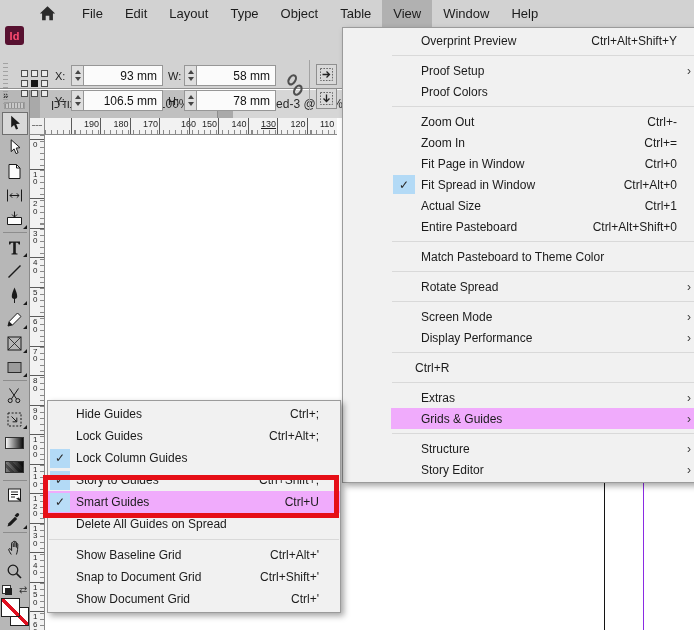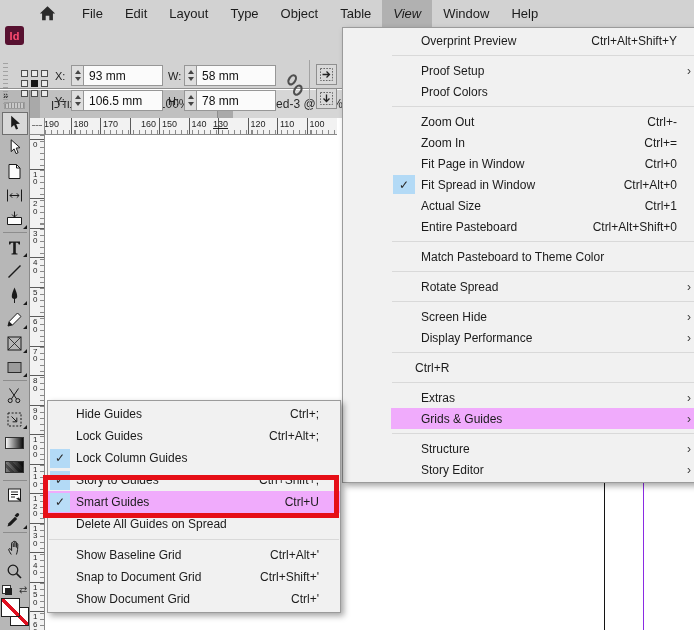--- a/index.html
+++ b/index.html
@@ -13,40 +13,40 @@
   
   .menubar { position:absolute; top:0; left:0; width:694px; height:27px;
     background:#d2d2d2; display:flex; align-items:center; z-index:30;
     font-size:13px; color:#1c1c1c; }
   .id-logo { width:19px; height:19px; margin-left:5px; background:#571130;
     border-radius:3px; color:#ff4d72; font-size:11px; font-weight:bold;
     display:flex; align-items:center; justify-content:center; flex:0 0 auto;margin-top:44px; }
   .home { margin-left:15px; width:18px; height:18px; display:flex; align-items:center; }
   .mb-items { display:flex; margin-left:14px; height:27px; }
   .mb-item { padding:0 11px; line-height:27px; height:27px; white-space:nowrap; }
-  .mb-item.active { background:#b1b1b1;font-style:italic; }
+  .mb-item.active { background:#b1b1b1; }
 
   
   .toolbar { position:absolute; top:27px; left:0; width:694px; height:62px;
     background:#d2d2d2; border-bottom:1px solid #8f8f8f; z-index:10; }
   .tb-grip { position:absolute; left:3px; top:36px; width:5px; height:44px;
     background:repeating-linear-gradient(to bottom,#a2a2a2 0 1px,transparent 1px 4px); }
   .refpoint { position:absolute; left:21px; top:43px; display:grid;
     grid-template-columns:repeat(3,7px); grid-template-rows:repeat(3,7px); gap:3px; }
   .rp-cell { border:1px solid #4e4e4e; background:#e9e9e9; }
   .rp-cell.center { background:#151515; border-color:#151515; }
   .field-row { position:absolute; display:flex; align-items:center; height:21px; }
   .f-label { font-size:11px; color:#222; width:16px; }
   .spinner { width:12px; height:21px; background:#dedede; border:1px solid #979797;
     border-right:none; display:flex; flex-direction:column; align-items:center;
     justify-content:center; gap:3px; }
   .sp-up { width:0; height:0; border-left:3px solid transparent; border-right:3px solid transparent; border-bottom:4px solid #454545; }
   .sp-dn { width:0; height:0; border-left:3px solid transparent; border-right:3px solid transparent; border-top:4px solid #454545; }
   .f-input { width:80px; height:21px; background:#fbfbfb; border:1px solid #979797;
-    font-family:"Liberation Sans",sans-serif; font-size:12px; padding:0 5px; color:#111; }
+    font-family:"Liberation Sans",sans-serif; font-size:12px; padding:0 5px; color:#111;text-align:right; }
   .chain { position:absolute; left:284px; top:45px; }
   .tb-sep { position:absolute; left:309px; top:33px; width:1px; height:50px; background:#a3a3a3; }
   .flipbtn { position:absolute; width:21px; height:21px; background:#d9d9d9;
     border:1px solid #8f8f8f; display:flex; align-items:center; justify-content:center; }
 
   
   .tabbar { position:absolute; top:90px; left:30px; width:664px; height:28px;
     background:#a9a9a9; display:flex; align-items:stretch; z-index:5; }
   .tab { display:flex; align-items:center; padding:0 11px; font-size:12px;
     color:#2a2a2a; background:#c0c0c0; border-right:1px solid #8d8d8d; white-space:nowrap; }
@@ -92,21 +92,21 @@
   
   .corner { position:absolute; top:118px; left:30px; width:15px; height:17px;
     background:#efefef; border-right:1px solid #8a8a8a; border-bottom:1px solid #8a8a8a; z-index:4; }
   .corner::after { content:""; position:absolute; left:2px; top:7px; width:10px; height:0;
     border-top:1px dashed #777; }
   .rulerh { position:absolute; top:118px; left:45px; width:292px; height:17px;
     background:#f2f2f2; border-bottom:1px solid #8a8a8a; overflow:hidden; z-index:4; }
   .rulerh .minors { position:absolute; left:0; bottom:0; width:100%; height:4px;
     background:repeating-linear-gradient(to right,#8a8a8a 0 1px,transparent 1px 5.9px); }
   .rh-tick { position:absolute; top:0; width:1px; height:17px; background:#5a5a5a; }
-  .rh-label { position:absolute; top:1px; font-size:9px; color:#1f1f1f; }
+  .rh-label { position:absolute; top:1px; font-size:9px; color:#1f1f1f;margin-left:40px; }
   .rulerv { position:absolute; top:135px; left:30px; width:15px; height:495px;
     background:#f2f2f2; border-right:1px solid #8a8a8a; overflow:hidden; z-index:4; }
   .rulerv .minors { position:absolute; right:0; top:0; width:4px; height:100%;
     background:repeating-linear-gradient(to bottom,#8a8a8a 0 1px,transparent 1px 5.9px); }
   .rv-line { position:absolute; left:0; width:15px; height:1px; background:#5a5a5a; }
   .rv-label { position:absolute; left:3px; font-size:8px; line-height:7.5px; color:#1f1f1f;
     white-space:pre; text-align:center; }
 
   
   .document { position:absolute; top:135px; left:45px; width:649px; height:495px;
@@ -249,21 +249,21 @@
     <div class="rh-label" style="left: 28.5px;">180</div>
     <div class="rh-tick" style="left: 55px;"></div>
     <div class="rh-label" style="left: 58px;">170</div>
     <div class="rh-tick" style="left: 84.5px;"></div>
     <div class="rh-label" style="left: 96px;">160</div>
     <div class="rh-tick" style="left: 114px;"></div>
     <div class="rh-label" style="left: 117px;">150</div>
     <div class="rh-tick" style="left: 143.5px;"></div>
     <div class="rh-label" style="left: 146.5px;">140</div>
     <div class="rh-tick" style="left: 173px;"></div>
-    <div class="rh-label" style="left: 168px; text-decoration: underline;">130</div>
+    <div class="rh-label" style="left: 176px; text-decoration: underline;">130</div>
     <div class="rh-tick" style="left: 202.5px;"></div>
     <div class="rh-label" style="left: 205.5px;">120</div>
     <div class="rh-tick" style="left: 232px;"></div>
     <div class="rh-label" style="left: 235px;">110</div>
     <div class="rh-tick" style="left: 261.5px;"></div>
     <div class="rh-label" style="left: 264.5px;">100</div>
   </div>
 <div class="rulerv" id="rulerv">
     <div class="minors"></div>
     <div class="rv-line" style="top: 4px;"></div>
@@ -516,21 +516,21 @@
     <div class="msep"></div>
     <div class="mi">
       <span class="chk"></span>
       <span class="lbl">Rotate Spread</span>
       <span class="sc"></span>
       <span class="arr">›</span>
     </div>
     <div class="msep"></div>
     <div class="mi">
       <span class="chk"></span>
-      <span class="lbl">Screen Hide</span>
+      <span class="lbl">Screen Mode</span>
       <span class="sc"></span>
       <span class="arr">›</span>
     </div>
     <div class="mi">
       <span class="chk"></span>
       <span class="lbl">Display Performance</span>
       <span class="sc"></span>
       <span class="arr">›</span>
     </div>
     <div class="msep"></div>

